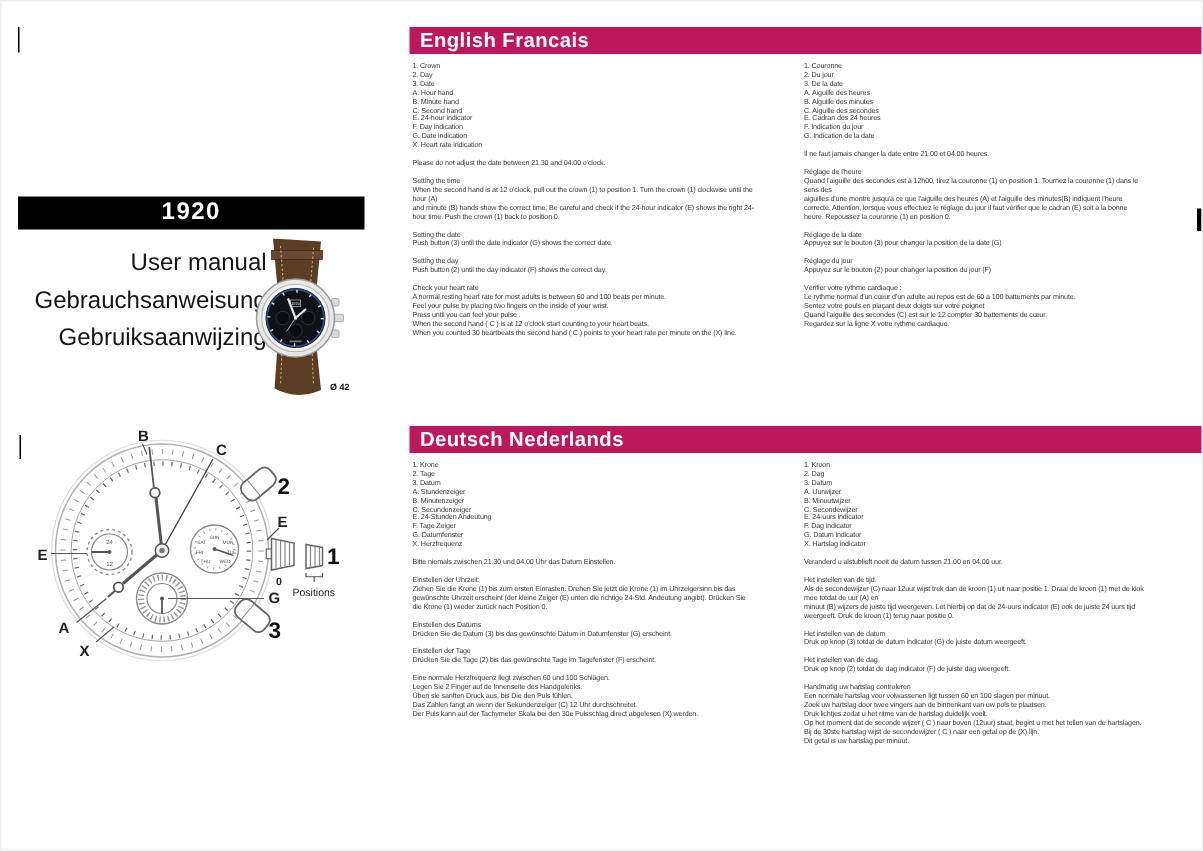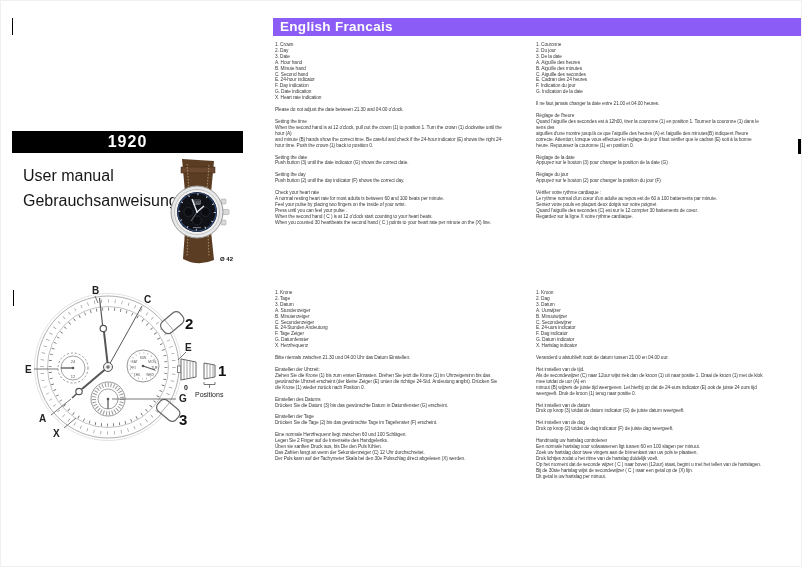--- a/index.html
+++ b/index.html
@@ -5,27 +5,27 @@
   html,body{margin:0;padding:0;background:#fff;}
   .page{position:relative;width:802px;height:567px;background:#fff;overflow:hidden;
         font-family:"Liberation Sans",sans-serif;color:#222;border:1px solid #f0f0f0;box-sizing:border-box;}
   .mark{position:absolute;background:#000;}
   #mark-top-left{left:11px;top:17px;width:1px;height:17px;}
   #mark-left-mid{left:12px;top:289px;width:1px;height:16px;}
   #mark-right{right:0;top:138px;width:3px;height:15px;}
 
   #bar-1920{position:absolute;left:11px;top:130px;width:231px;height:22px;background:#000;
             color:#fff;font-weight:bold;font-size:16px;line-height:22px;text-align:center;letter-spacing:1px;}
-  #titles{position:absolute;left:22px;top:162px;font-size:16px;line-height:25px;color:#161616;}
+  #titles{position:absolute;left:22px;top:162px;font-size:16px;line-height:25px;color:#161616;text-align:right;}
   #diameter{position:absolute;left:219px;top:255px;font-size:6px;font-weight:bold;color:#111;}
 
   .section{position:absolute;left:272px;width:530px;}
   #section-en-fr{top:17px;}
   #section-de-nl{top:283px;}
-  .sec-bar{height:18px;background:#8b5cf6;color:#fff;font-weight:bold;font-size:13.5px;line-height:18px;
+  .sec-bar{height:18px;background:#be185d;color:#fff;font-weight:bold;font-size:13.5px;line-height:18px;
            padding-left:7px;box-sizing:border-box;letter-spacing:.3px;}
   .cols{display:flex;margin-top:6px;}
   .col{width:261px;flex:none;box-sizing:border-box;padding-left:2px;}
   .col:last-child{flex:1;}
   .block{margin:0 0 6px 0;}
   .tline{font-size:4.8px;line-height:5.9px;letter-spacing:-0.1px;color:#3a3a3a;white-space:nowrap;}
 
   svg text{font-family:"Liberation Sans",sans-serif;}
   .dlet{font-size:10px;font-weight:bold;fill:#222;}
   .dnum{font-size:15px;font-weight:bold;fill:#111;}
@@ -45,20 +45,21 @@
   <div class="mark" id="mark-left-mid"></div>
   <div class="mark" id="mark-right"></div>
 
   <div id="bar-1920">
     <span>1920</span>
   </div>
 
   <div id="titles">
     <div>User manual</div>
     <div>Gebrauchsanweisung</div>
+    <div>Gebruiksaanwijzing</div>
   </div>
 
   <svg id="watch-photo" width="70" height="106" viewBox="0 0 70 106">
     <path d="M21,0 L53,2 L50,34 L24,33 Z" fill="#5b3d24"></path>
     <rect x="20" y="8" width="34" height="6" fill="#6a4830" stroke="#3f2817" stroke-width="0.5"></rect>
     <path d="M26,5 L28,31" stroke="#cdb183" stroke-width="0.7" stroke-dasharray="1.5 1.5" fill="none"></path>
     <path d="M48,6 L46,31" stroke="#cdb183" stroke-width="0.7" stroke-dasharray="1.5 1.5" fill="none"></path>
     <path d="M24,72 L50,72 L53,101 Q37,108 22,100 Z" fill="#5b3d24"></path>
     <path d="M27,74 L26,98" stroke="#cdb183" stroke-width="0.7" stroke-dasharray="1.5 1.5" fill="none"></path>
     <path d="M47,74 L48,97" stroke="#cdb183" stroke-width="0.7" stroke-dasharray="1.5 1.5" fill="none"></path>
@@ -265,20 +266,23 @@
             <div class="tline">Le rythme normal d'un cœur d'un adulte au repos est de 60 à 100 battements par minute.</div>
             <div class="tline">Sentez votre pouls en plaçant deux doigts sur votre poignet</div>
             <div class="tline">Quand l'aiguille des secondes (C) est sur le 12 compter 30 battements de cœur.</div>
             <div class="tline">Regardez sur la ligne X votre rythme cardiaque.</div>
           </div>
         </div>
     </div>
   </div>
 
   <div class="section" id="section-de-nl">
+    <div class="sec-bar">
+      <span>Deutsch Nederlands</span>
+    </div>
     <div class="cols">
       <div class="col">
           <div class="block">
             <div class="tline">1. Krone</div>
             <div class="tline">2. Tage</div>
             <div class="tline">3. Datum</div>
             <div class="tline">A. Stundenzeiger</div>
             <div class="tline">B. Minutenzeiger</div>
             <div class="tline">C. Secundenzeiger</div>
             <div class="tline">E. 24-Stunden Andeutung</div>

